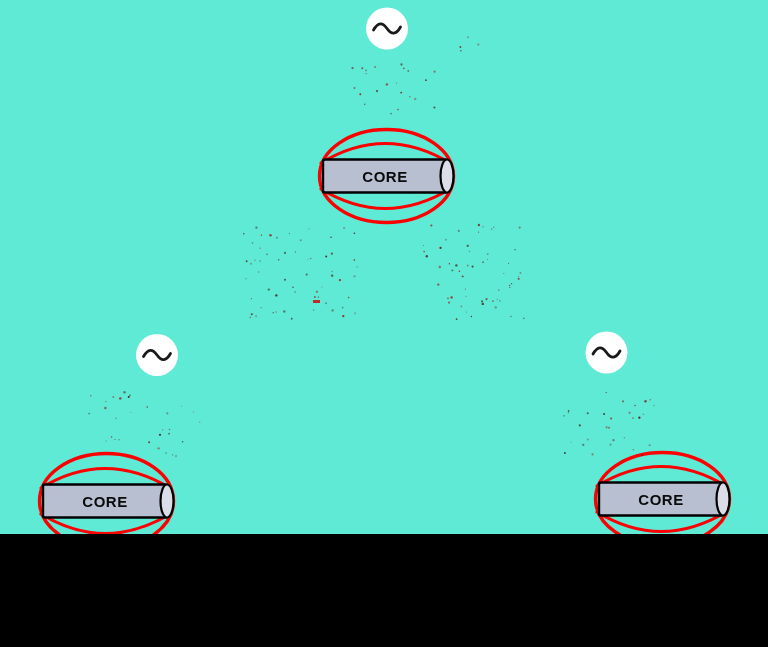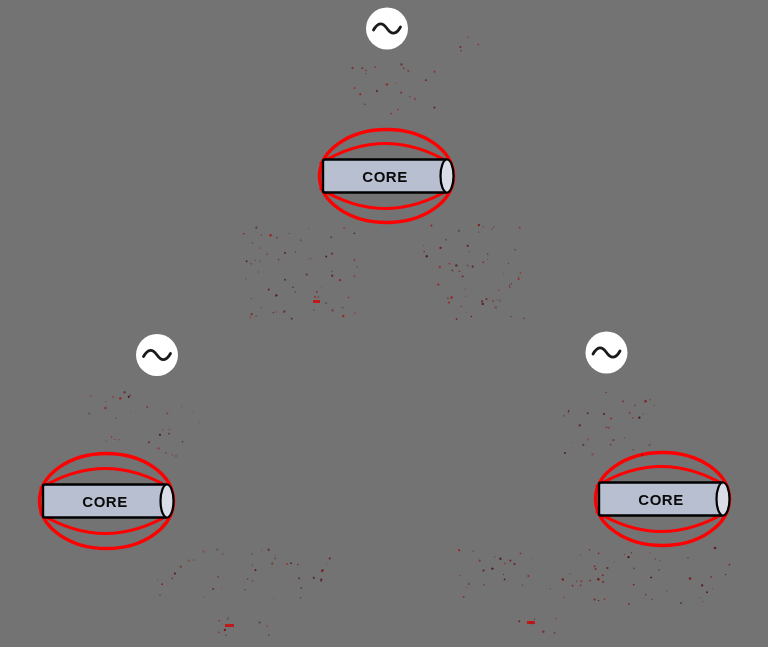--- a/index.html
+++ b/index.html
@@ -1,16 +1,16 @@
 <!DOCTYPE html>
 <html><head>
 <meta charset="utf-8">
 <style>
   html,body{margin:0;padding:0;background:#000;}
-  .stage{position:relative;width:768px;height:647px;background:#737373;overflow:hidden;}
+  .stage{position:relative;width:768px;height:534px;background:#5eead4;overflow:hidden;}
   svg{display:block;}
   .wind{fill:none;stroke-width:3.2;stroke-linecap:round;}
   .wind-outer{fill:none;stroke-width:3.4;}
   .corebody{stroke:#000;stroke-width:2.4;}
   .coreend{stroke:#000;stroke-width:2.2;}
   .tilde{fill:none;stroke-width:2.8;stroke-linecap:round;}
   .core-label{font-family:"Liberation Sans",sans-serif;font-weight:700;font-size:15px;letter-spacing:0.5px;text-anchor:middle;}
 </style>
 </head>
 <body>

